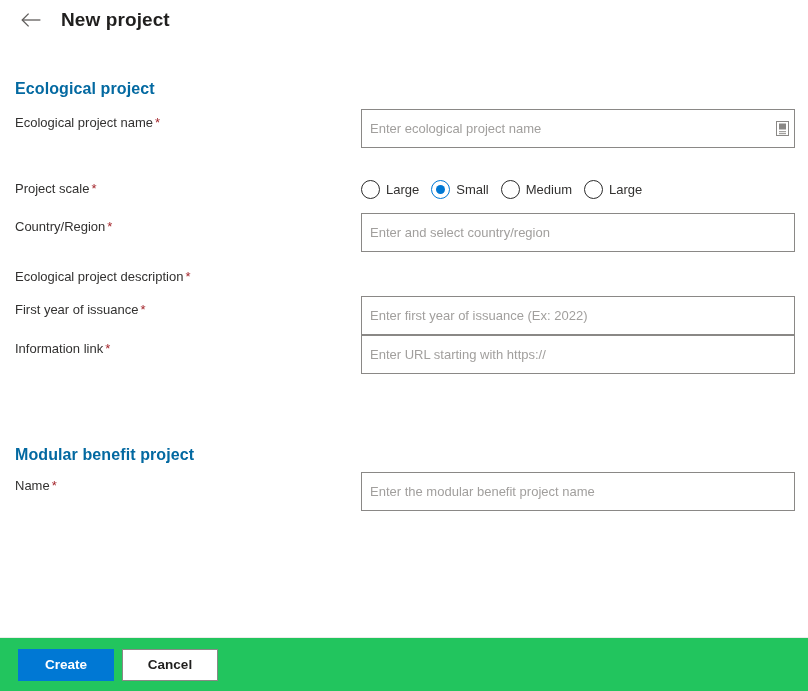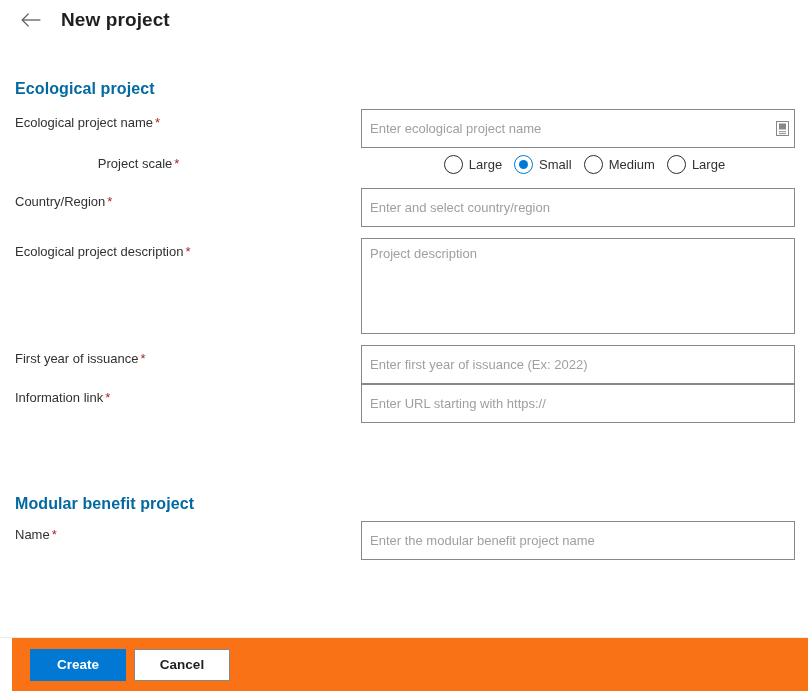--- a/index.html
+++ b/index.html
@@ -185,29 +185,29 @@
   .footer-divider {
     position: absolute;
     left: 0;
     right: 0;
     top: 637px;
     height: 1px;
     background: #edebe9;
   }
   .footer {
     position: absolute;
-    left: 12px;
+    left: 0;
     right: 0;
     top: 638px;
     height: 53px;
     display: flex;
     align-items: center;
     padding-left: 18px;
     box-sizing: border-box;
-    background: #f97316;
+    background: #22c55e;
   }
   .btn {
     height: 32px;
     min-width: 96px;
     font-family: "Liberation Sans", sans-serif;
     font-size: 13.5px;
     font-weight: bold;
     border: 1px solid transparent;
     box-sizing: border-box;
     cursor: pointer;
@@ -255,21 +255,21 @@
             <rect x="0.5" y="0.5" width="12" height="14" fill="#ffffff" stroke="#8a8886"></rect>
             <rect x="3" y="2.5" width="7" height="6" fill="#8a8886"></rect>
             <rect x="3" y="10" width="7" height="1.2" fill="#a19f9d"></rect>
             <rect x="3" y="12" width="7" height="1.2" fill="#a19f9d"></rect>
           </svg>
         </span>
       </div>
     </div>
   </div>
 
-  <div class="form-row" style="margin-top:2px;justify-content:center;">
+  <div class="form-row" style="margin-top:27px;">
     <div class="form-label">
       <span>Project scale</span><span class="req-star">*</span>
     </div>
     <div class="form-control">
       <div class="radio-group">
         <label class="radio-item">
           <span class="radio-mark"></span>
           <span class="radio-label">Large</span>
         </label>
         <label class="radio-item checked">
@@ -294,23 +294,20 @@
     </div>
     <div class="form-control">
       <input class="tb" type="text" placeholder="Enter and select country/region" style="">
     </div>
   </div>
 
   <div class="form-row" style="margin-top:11px;">
     <div class="form-label">
       <span>Ecological project description</span><span class="req-star">*</span>
     </div>
-    <div class="form-control">
-      <textarea class="tb-area" placeholder="Project description" style=""></textarea>
-    </div>
   </div>
 
   <div class="form-row" style="margin-top:11px;">
     <div class="form-label">
       <span>First year of issuance</span><span class="req-star">*</span>
     </div>
     <div class="form-control">
       <input class="tb" type="text" placeholder="Enter first year of issuance (Ex: 2022)" style="">
     </div>
   </div>

